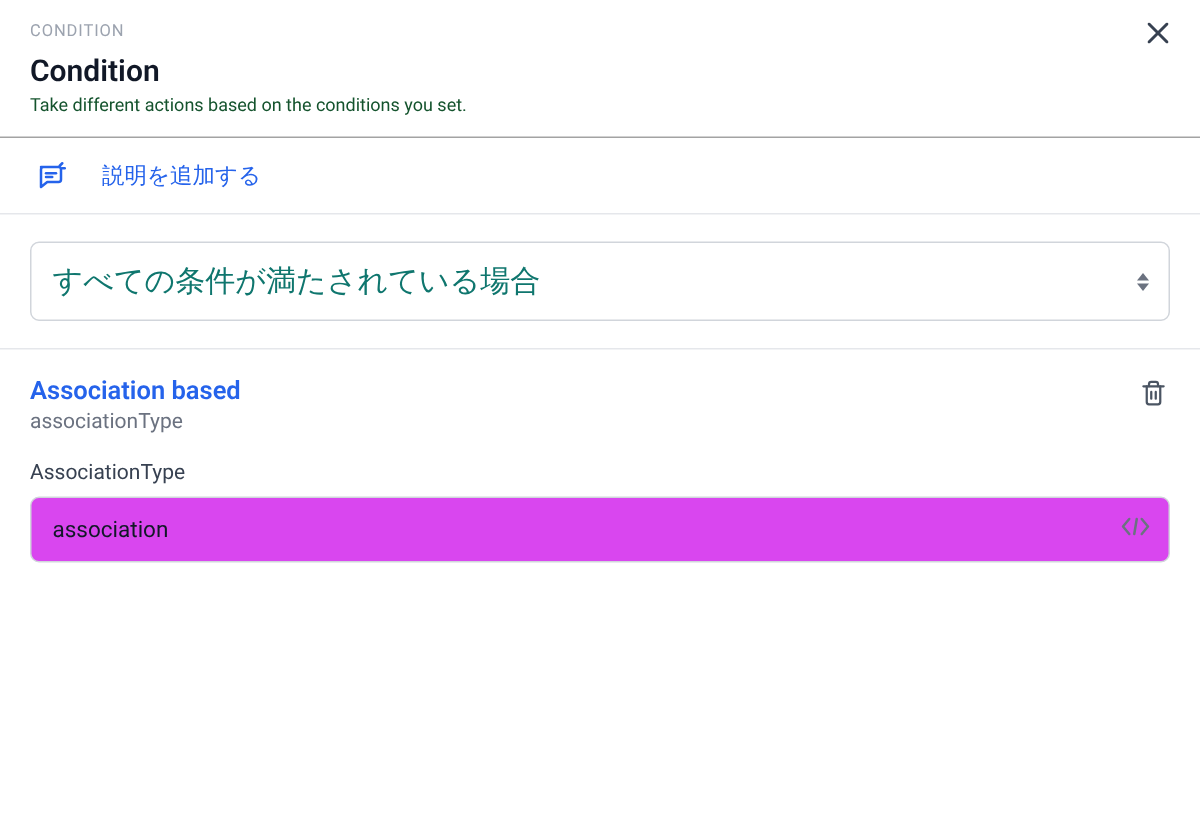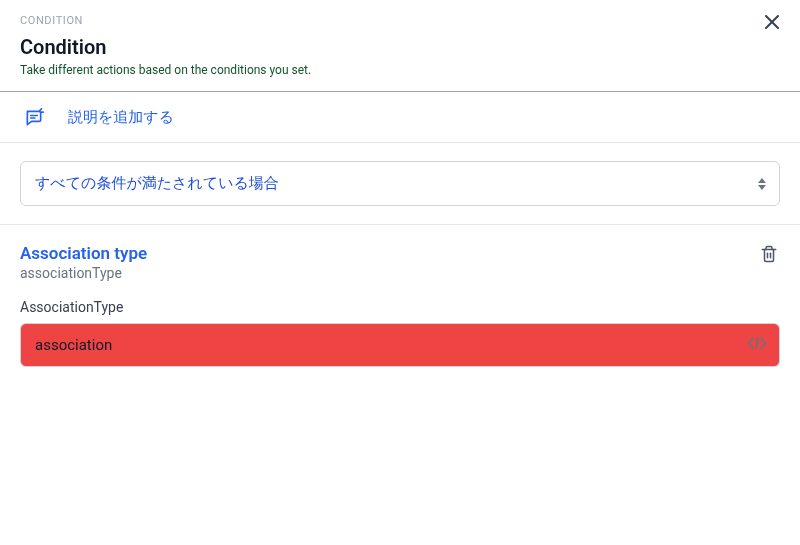--- a/index.html
+++ b/index.html
@@ -65,22 +65,22 @@
     border-bottom: 1px solid #e5e7eb;
   }
   .section.no-border { border-bottom: none; }
   .select-box {
     position: relative;
     width: 100%;
     border: 1px solid #d1d5db;
     border-radius: 6px;
     background: #fff;
     padding: 12px 40px 12px 14px;
-    font-size: 15px;
-    color: #1d4ed8;
+    font-size: 20px;
+    color: #0f766e;
     cursor: pointer;
   }
   .select-caret {
     position: absolute;
     right: 12px;
     top: 50%;
     transform: translateY(-50%);
     color: #6b7280;
     display: flex;
     flex-direction: column;
@@ -128,21 +128,21 @@
     transform: translateY(-50%);
     color: #6b7280;
     cursor: pointer;
   }
   .code-toggle svg { width: 20px; height: 14px; }
   .input-box {
     position: relative;
     width: 100%;
     border: 1px solid #d1d5db;
     border-radius: 6px;
-    background: #ef4444;
+    background: #d946ef;
     padding: 12px 40px 12px 14px;
     font-size: 15px;
     color: #111827;
   }
 </style>
 </head>
 <body>
 
 <div class="panel">
 
@@ -180,21 +180,21 @@
             <path d="M1 1 L9 1 L5 6 Z"></path>
           </svg>
       </span>
     </div>
   </div>
 
   <div class="section no-border">
 
     <div class="field-row">
       <div style="cursor:pointer">
-        <div class="field-name">Association type</div>
+        <div class="field-name">Association based</div>
         <div class="field-key">associationType</div>
       </div>
       <div class="trash-btn">
         <svg viewBox="0 0 24 24" fill="none" stroke="currentColor" stroke-width="2" stroke-linecap="round" stroke-linejoin="round">
           <polyline points="3 6 5 6 21 6"></polyline>
           <path d="M8 6V4a2 2 0 0 1 2-2h4a2 2 0 0 1 2 2v2"></path>
           <path d="M6 6v14a2 2 0 0 0 2 2h8a2 2 0 0 0 2-2V6"></path>
           <line x1="10" y1="11" x2="10" y2="17"></line>
           <line x1="14" y1="11" x2="14" y2="17"></line>
         </svg>

